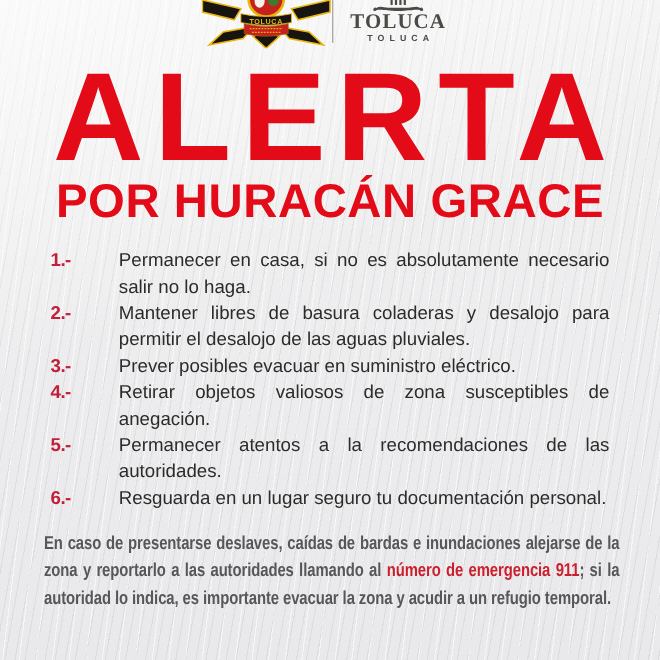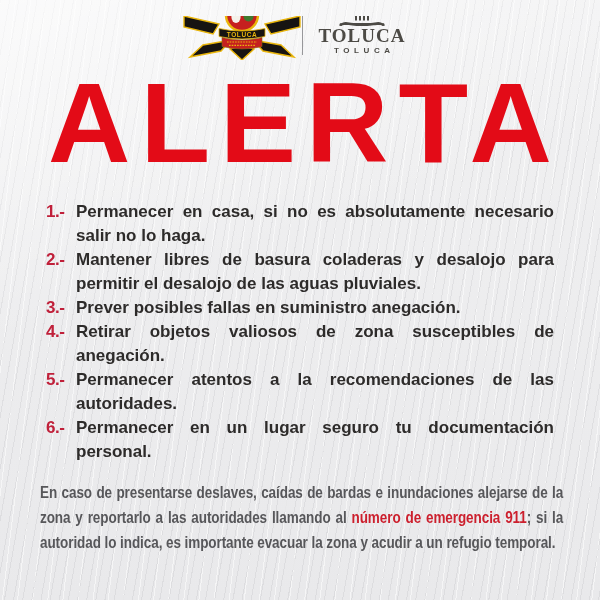--- a/index.html
+++ b/index.html
@@ -17,21 +17,21 @@
     overflow:hidden;
     background-color:var(--background,#ededee);
     background-image:
       linear-gradient(160deg, rgba(255,255,255,.7) 0%, rgba(255,255,255,0) 42%),
       repeating-linear-gradient(100deg, rgba(110,110,118,.10) 0 1px, rgba(255,255,255,0) 1px 9px),
       repeating-linear-gradient(97deg, rgba(255,255,255,.55) 0 1px, rgba(0,0,0,0) 1px 15px),
       linear-gradient(180deg,#f1f1f2 0%, #e9e9eb 100%);
   }
 
   
-  .header{position:relative;height:46px;margin-top:16px;}
+  .header{position:relative;height:46px;}
   .badge-clip{
     position:absolute;left:183px;top:0;
     width:118px;height:44px;overflow:hidden;
   }
   .header-divider{
     position:absolute;left:302px;top:0;
     width:1px;height:39px;background:#97979a;
   }
   .brand{
     position:absolute;left:316px;top:0;width:92px;
@@ -74,21 +74,21 @@
   .rec-num{
     flex:0 0 30px;
     color:var(--number-red,#c0203a);
     font-size:17px;line-height:24px;font-weight:bold;
     letter-spacing:-0.5px;
   }
   .rec-text{
     flex:1;
     text-align:justify;
     color:var(--list-text,#2d2b2a);
-    font-size:17px;line-height:24px;font-weight:bold;
+    font-size:17px;line-height:24px;font-weight:normal;margin-left:32px;
   }
 
   
   .footer-text{
     margin:16px 0 0 40px;
     width:658px;
     transform:scaleX(0.795);
     transform-origin:left top;
     text-align:justify;
     color:var(--footer-text,#57575a);
@@ -152,43 +152,44 @@
         <path class="e-gray" d="M1,10 C6,3.5 10,7 15,7 L33,7 C38,7 42,3.5 47,10 C40,7.5 36,10 24,10 C12,10 8,7.5 1,10 Z"></path>
         <circle class="e-gray" cx="3" cy="8.4" r="1.5"></circle>
         <circle class="e-gray" cx="45" cy="8.4" r="1.5"></circle>
       </svg>
       <div class="brand-name">TOLUCA</div>
       <div class="brand-tagline">TOLUCA</div>
     </div>
   </div>
 
   <div class="alert-title">ALERTA</div>
+  <div class="alert-subtitle">POR HURACÁN GRACE</div>
 
   <div class="recs">
       <div class="rec-item">
         <span class="rec-num">1.-</span>
         <p class="rec-text">Permanecer en casa, si no es absolutamente necesario salir no lo haga.</p>
       </div>
       <div class="rec-item">
         <span class="rec-num">2.-</span>
         <p class="rec-text">Mantener libres de basura coladeras y desalojo para permitir el desalojo de las aguas pluviales.</p>
       </div>
       <div class="rec-item">
         <span class="rec-num">3.-</span>
-        <p class="rec-text">Prever posibles fallas en suministro anegación.</p>
+        <p class="rec-text">Prever posibles evacuar en suministro eléctrico.</p>
       </div>
       <div class="rec-item">
         <span class="rec-num">4.-</span>
         <p class="rec-text">Retirar objetos valiosos de zona susceptibles de anegación.</p>
       </div>
       <div class="rec-item">
         <span class="rec-num">5.-</span>
         <p class="rec-text">Permanecer atentos a la recomendaciones de las autoridades.</p>
       </div>
       <div class="rec-item">
         <span class="rec-num">6.-</span>
-        <p class="rec-text">Permanecer en un lugar seguro tu documentación personal.</p>
+        <p class="rec-text">Resguarda en un lugar seguro tu documentación personal.</p>
       </div>
     </div>
 
   <p class="footer-text"><span>En caso de presentarse deslaves, caídas de bardas e inundaciones alejarse de la zona y reportarlo a las autoridades llamando al </span><span class="emergency">número de emergencia 911</span><span>; si la autoridad lo indica, es importante evacuar la zona y acudir a un refugio temporal.</span></p>
 
 </div>
 
 </body></html>

